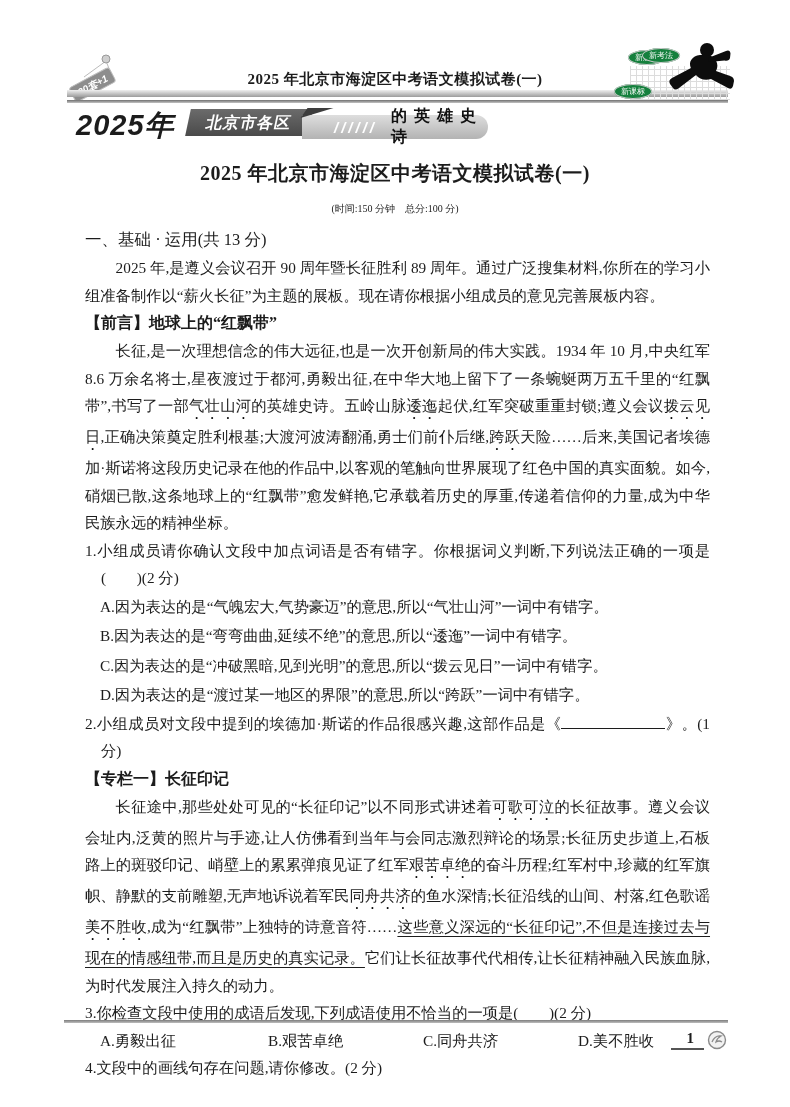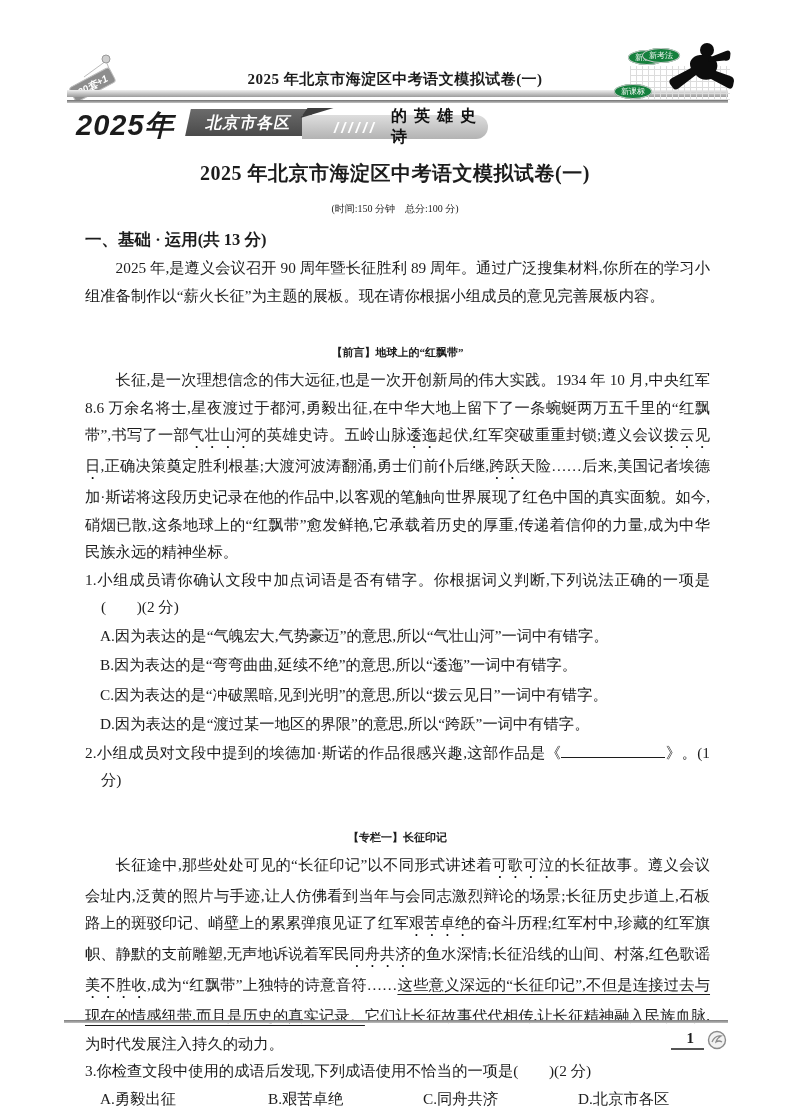--- a/index.html
+++ b/index.html
@@ -71,23 +71,23 @@
     color:#fff; font-weight:bold; font-style:italic; font-size:15px;
     letter-spacing:3px; margin-left:32px; font-family:"Liberation Sans",sans-serif;
   }
   .banner-label {
     font-weight:bold; font-size:16px; letter-spacing:7px; margin-left:14px; color:#111;
   }
   
   .doc-title { text-align:center; font-size:20px; font-weight:bold; margin-top:14px; letter-spacing:.5px; }
   .doc-meta  { text-align:center; font-size:10px; margin-top:15px; }
   .content   { margin:10px 80px 0 85px; font-size:15.3px; line-height:27.5px; }
-  .sec-head  { font-size:16.5px; font-weight:bold; line-height:28px; }
+  .sec-head  { font-size:16.5px; font-weight:normal; line-height:28px; }
   .para      { text-align:justify; text-indent:2em; }
-  .center-head { text-align:center; font-weight:bold; font-size:11px; line-height:28px;margin-top:29px; }
+  .center-head { text-align:left; font-weight:bold; font-size:16px; line-height:28px; }
   .q   { padding-left:16px; text-indent:-16px; text-align:justify; }
   .opt { padding-left:15px; line-height:29.5px; text-align:justify; }
   .q3-row { display:grid; grid-template-columns:168px 155px 155px auto; padding-left:15px; }
   .dot {
     -webkit-text-emphasis:filled dot #000; -webkit-text-emphasis-position:under right;
     text-emphasis:filled dot #000; text-emphasis-position:under right;
   }
   .uline { text-decoration:underline; text-underline-offset:4px; text-decoration-thickness:1.2px; }
   .blank { display:inline-block; width:104px; height:1em; border-bottom:1.5px solid #1c1c1c; vertical-align:baseline; }
   
@@ -166,21 +166,21 @@
 
     <h3 class="center-head">【专栏一】长征印记</h3>
 
     <p class="para"><span>长征途中,那些处处可见的“长征印记”以不同形式讲述着</span><span class="dot">可歌可泣</span><span>的长征故事。遵义会议会址内,泛黄的照片与手迹,让人仿佛看到当年与会同志激烈辩论的场景;长征历史步道上,石板路上的斑驳印记、峭壁上的累累弹痕见证了红军</span><span class="dot">艰苦卓绝</span><span>的奋斗历程;红军村中,珍藏的红军旗帜、静默的支前雕塑,无声地诉说着军民</span><span class="dot">同舟共济</span><span>的鱼水深情;长征沿线的山间、村落,红色歌谣</span><span class="dot">美不胜收</span><span>,成为“红飘带”上独特的诗意音符……</span><span class="uline">这些意义深远的“长征印记”,不但是连接过去与现在的情感纽带,而且是历史的真实记录。</span><span>它们让长征故事代代相传,让长征精神融入民族血脉,为时代发展注入持久的动力。</span></p>
 
     <p class="q">3.你检查文段中使用的成语后发现,下列成语使用不恰当的一项是(　　)(2 分)</p>
     <div class="q3-row">
       <span>A.勇毅出征</span>
       <span>B.艰苦卓绝</span>
       <span>C.同舟共济</span>
-      <span>D.北京市各区</span>
+      <span>D.美不胜收</span>
     </div>
 
     <p class="q">4.文段中的画线句存在问题,请你修改。(2 分)</p>
   </div>
 
   <div class="footer">
     <div class="footer-line"></div>
     <div class="pager">
       <span class="page-num">1</span>
       <svg class="pub-logo" width="22" height="22" viewBox="0 0 22 22">

